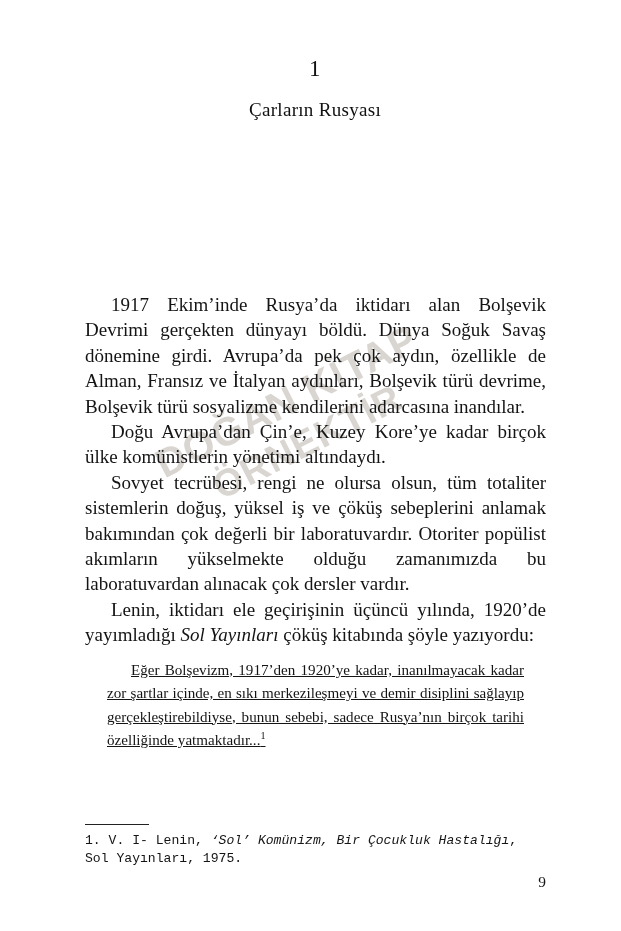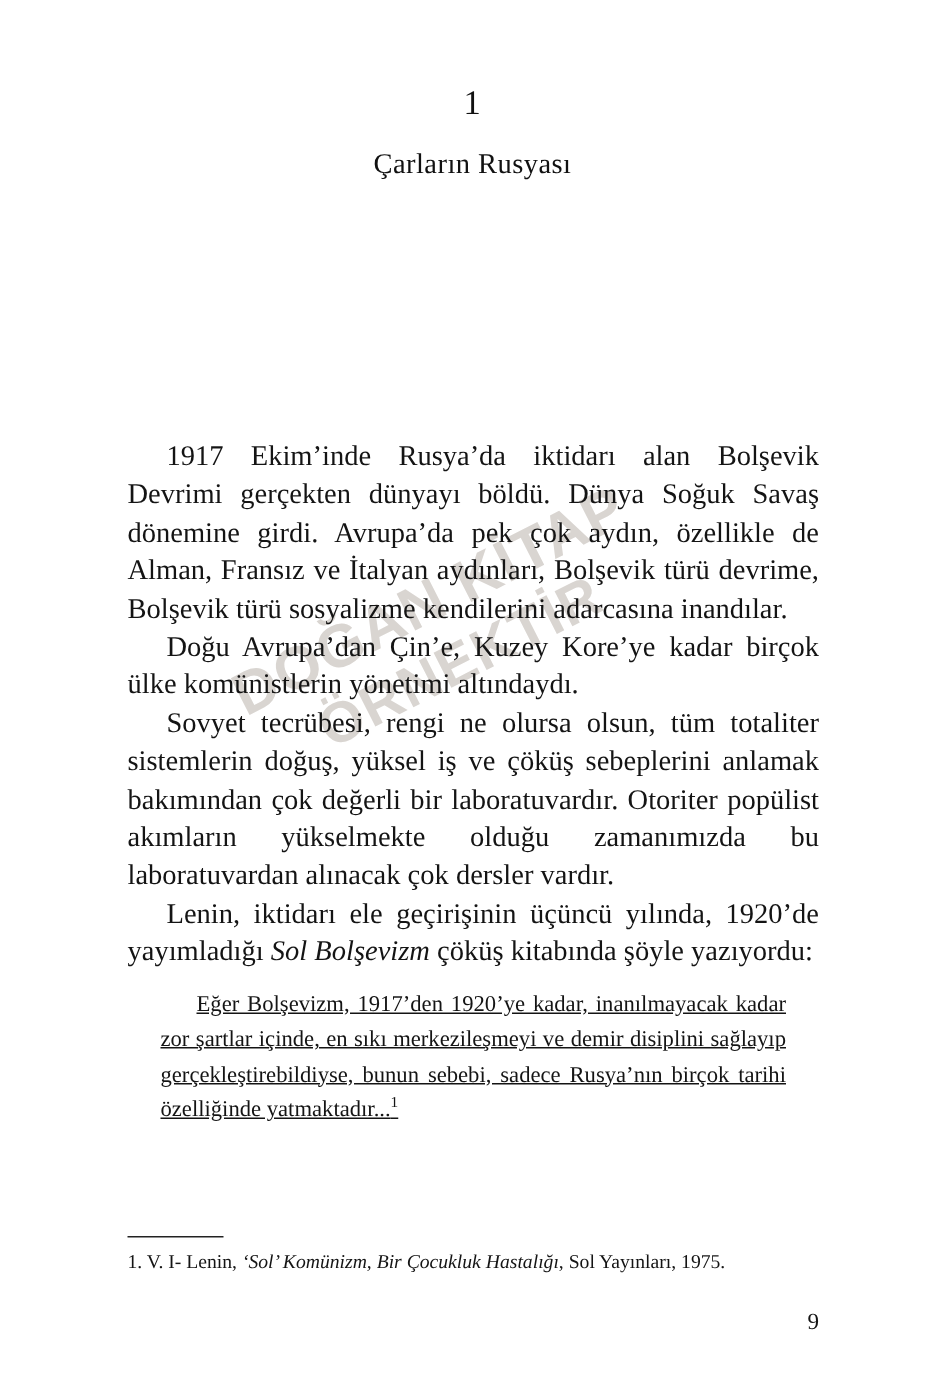--- a/index.html
+++ b/index.html
@@ -126,20 +126,21 @@
   .para-after-quote {
     margin-top: 12px;
   }
 
   
   .footnote-area {
     position: absolute;
     left: 85px;
     top: 824px;
     width: 461px;
+    font-family: Liberation Mono, monospace;
   }
   .footnote-rule {
     width: 64px;
     height: 1px;
     background: #222222;
     margin: 0 0 7px 0;
   }
   .footnote-text {
     margin: 0;
     font-size: 13.1px;
@@ -179,21 +180,21 @@
     </div>
 
     <div class="body-block">
 
       <p class="para">1917 Ekim’inde Rusya’da iktidarı alan Bolşevik Devrimi gerçekten dünyayı böldü. Dünya Soğuk Savaş dönemine girdi. Avrupa’da pek çok aydın, özellikle de Alman, Fransız ve İtalyan aydınları, Bolşevik türü devrime, Bolşevik türü sosyalizme kendilerini adarcasına inandılar.</p>
 
       <p class="para">Doğu Avrupa’dan Çin’e, Kuzey Kore’ye kadar birçok ülke komünistlerin yönetimi altındaydı.</p>
 
       <p class="para">Sovyet tecrübesi, rengi ne olursa olsun, tüm totaliter sistemlerin doğuş, yüksel iş ve çöküş sebeplerini anlamak bakımından çok değerli bir laboratuvardır. Otoriter popülist akımların yükselmekte olduğu zamanımızda bu laboratuvardan alınacak çok dersler vardır.</p>
 
-      <p class="para"><span>Lenin, iktidarı ele geçirişinin üçüncü yılında, 1920’de yayımladığı </span><span class="it">Sol Bolşevizm</span><span> çöküş kitabında şöyle yazıyordu:</span></p>
+      <p class="para"><span>Lenin, iktidarı ele geçirişinin üçüncü yılında, 1920’de yayımladığı </span><span class="it">Sol Yayınları</span><span> çöküş kitabında şöyle yazıyordu:</span></p>
 
       <p class="quote"><span>Eğer Bolşevizm, 1917’den 1920’ye kadar, inanılmayacak kadar zor şartlar içinde, en sıkı merkezileşmeyi ve demir disiplini sağlayıp gerçekleştirebildiyse, bunun sebebi, sadece Rusya’nın birçok tarihi özelliğinde yatmaktadır...</span><sup class="fn-ref">1</sup></p>
 
 
     </div>
 
     <div class="footnote-area">
       <div class="footnote-rule"></div>
       <p class="footnote-text"><span>1. </span><span>V. I- Lenin, </span><span class="it">‘Sol’ Komünizm, Bir Çocukluk Hastalığı</span><span>, Sol Yayınları, 1975.</span></p>
     </div>

